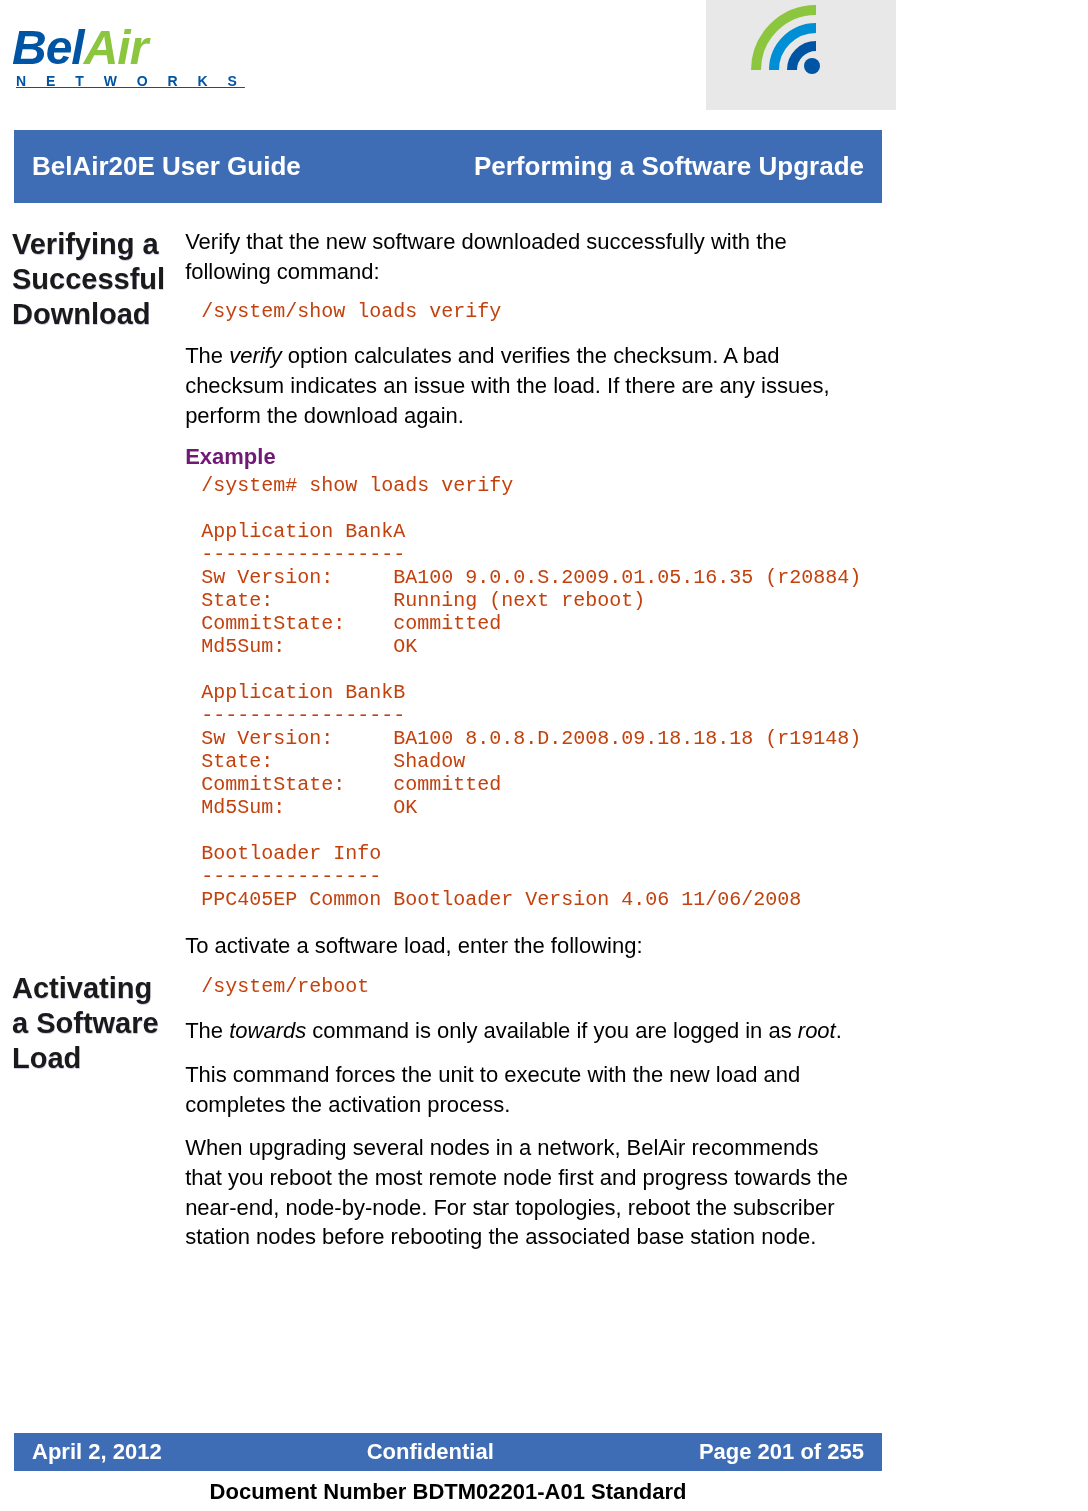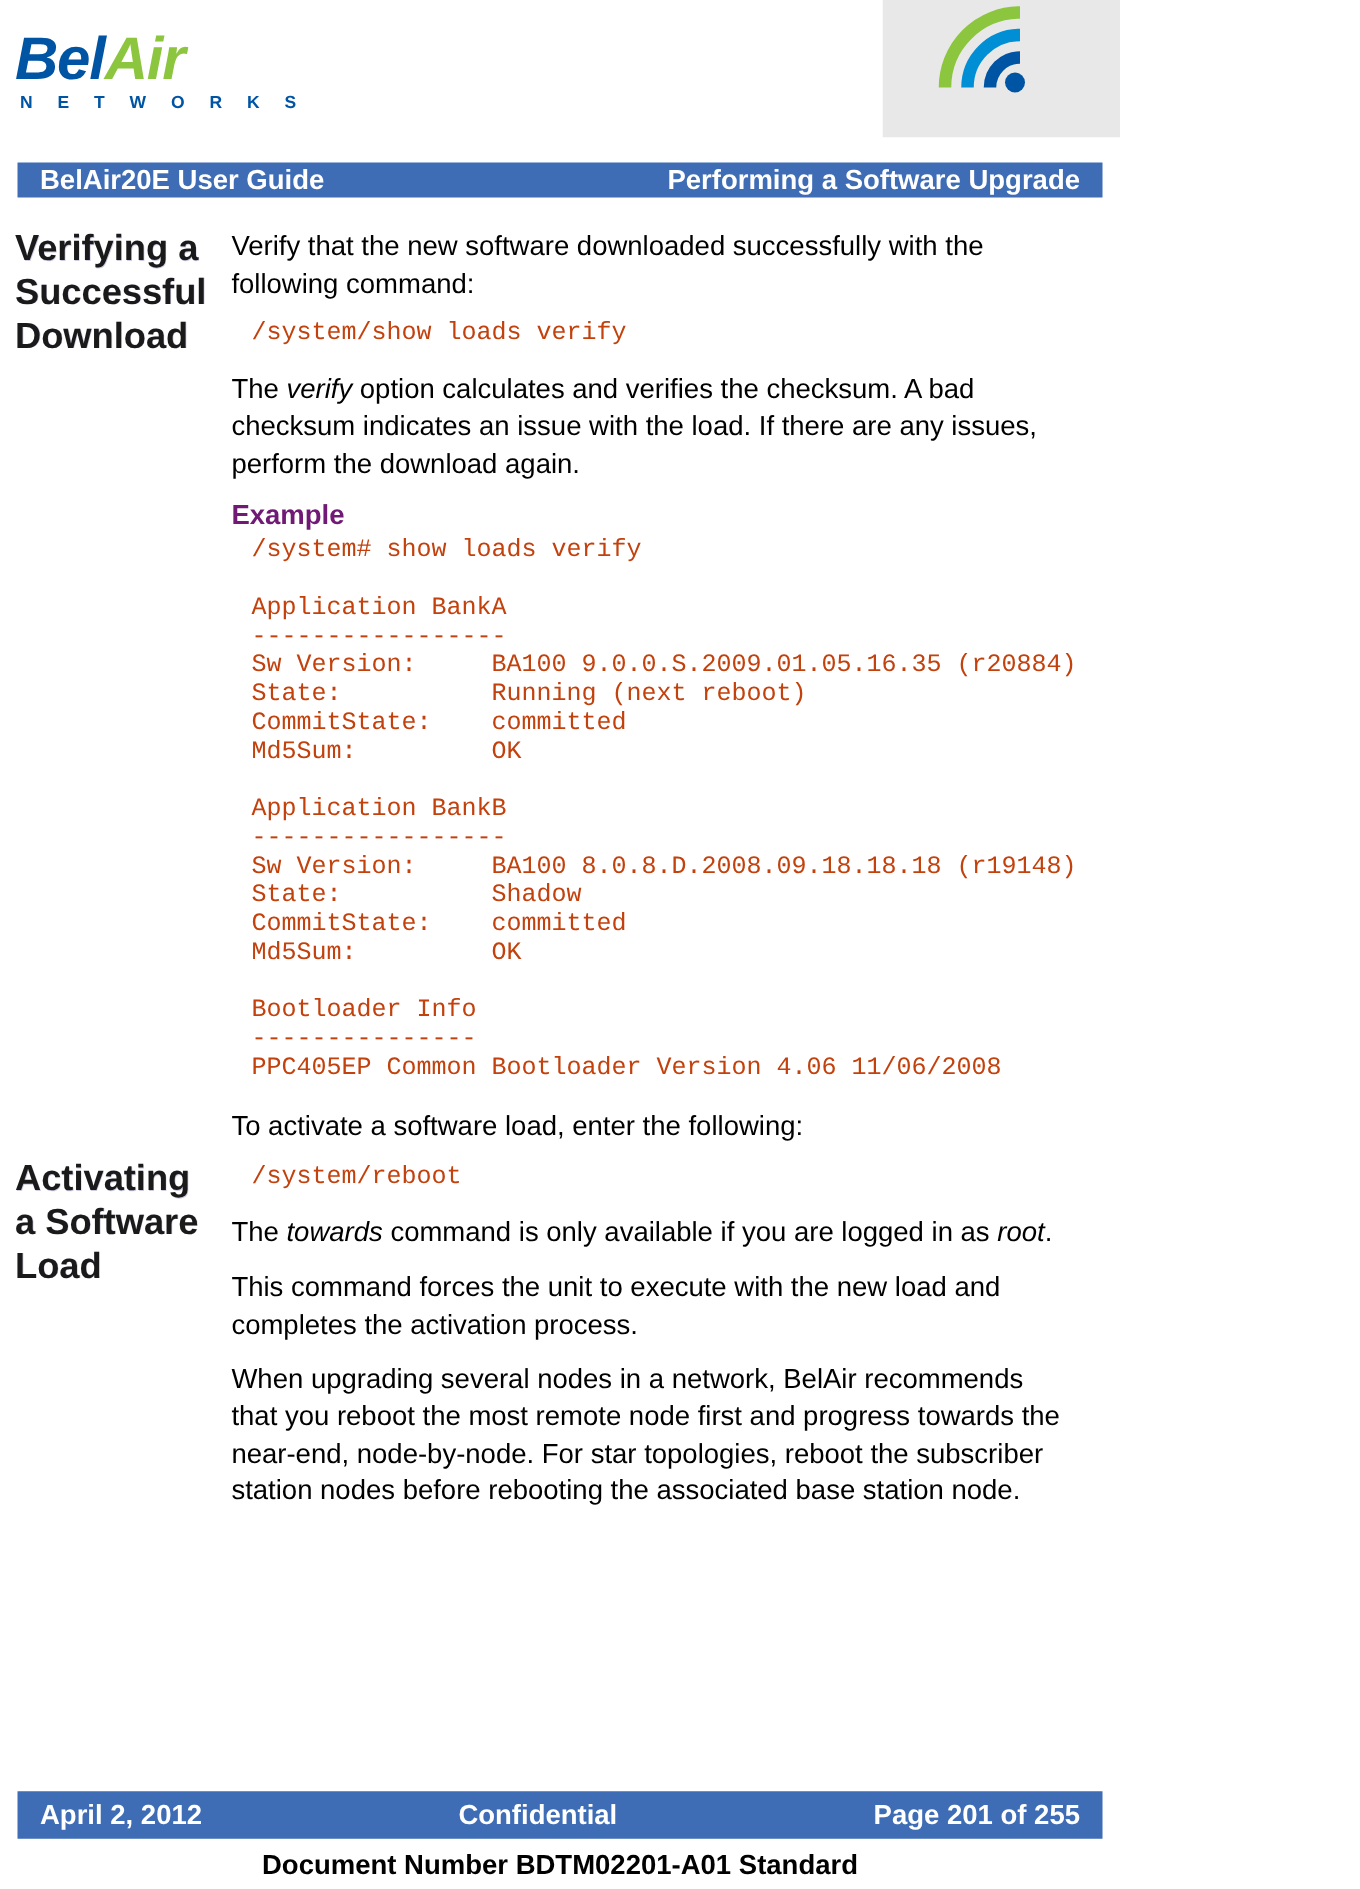--- a/index.html
+++ b/index.html
@@ -33,34 +33,35 @@
   }
   .logo-bel { color: #0054a4; }
   .logo-air { color: #8cc63f; }
   .logo-sub {
     font-size: 14px;
     letter-spacing: 8px;
     color: #0054a4;
     font-weight: bold;
     margin-top: -2px;
     margin-left: 4px;
+    text-decoration: underline;
   }
   .corner-icon {
     position: absolute;
     right: 0;
     top: 0;
     width: 190px;
     height: 110px;
   }
   .blue-bar {
     background: #3e6db5;
     color: #fff;
     font-weight: bold;
-    font-size: 22px;
-    padding: 1px 18px;
+    font-size: 26px;
+    padding: 21px 18px;
     margin: 0 14px;
     display: flex;
     justify-content: space-between;
     box-sizing: border-box;
   }
   .content {
     display: flex;
     padding: 24px 30px 0 0;
     box-sizing: border-box;
   }

